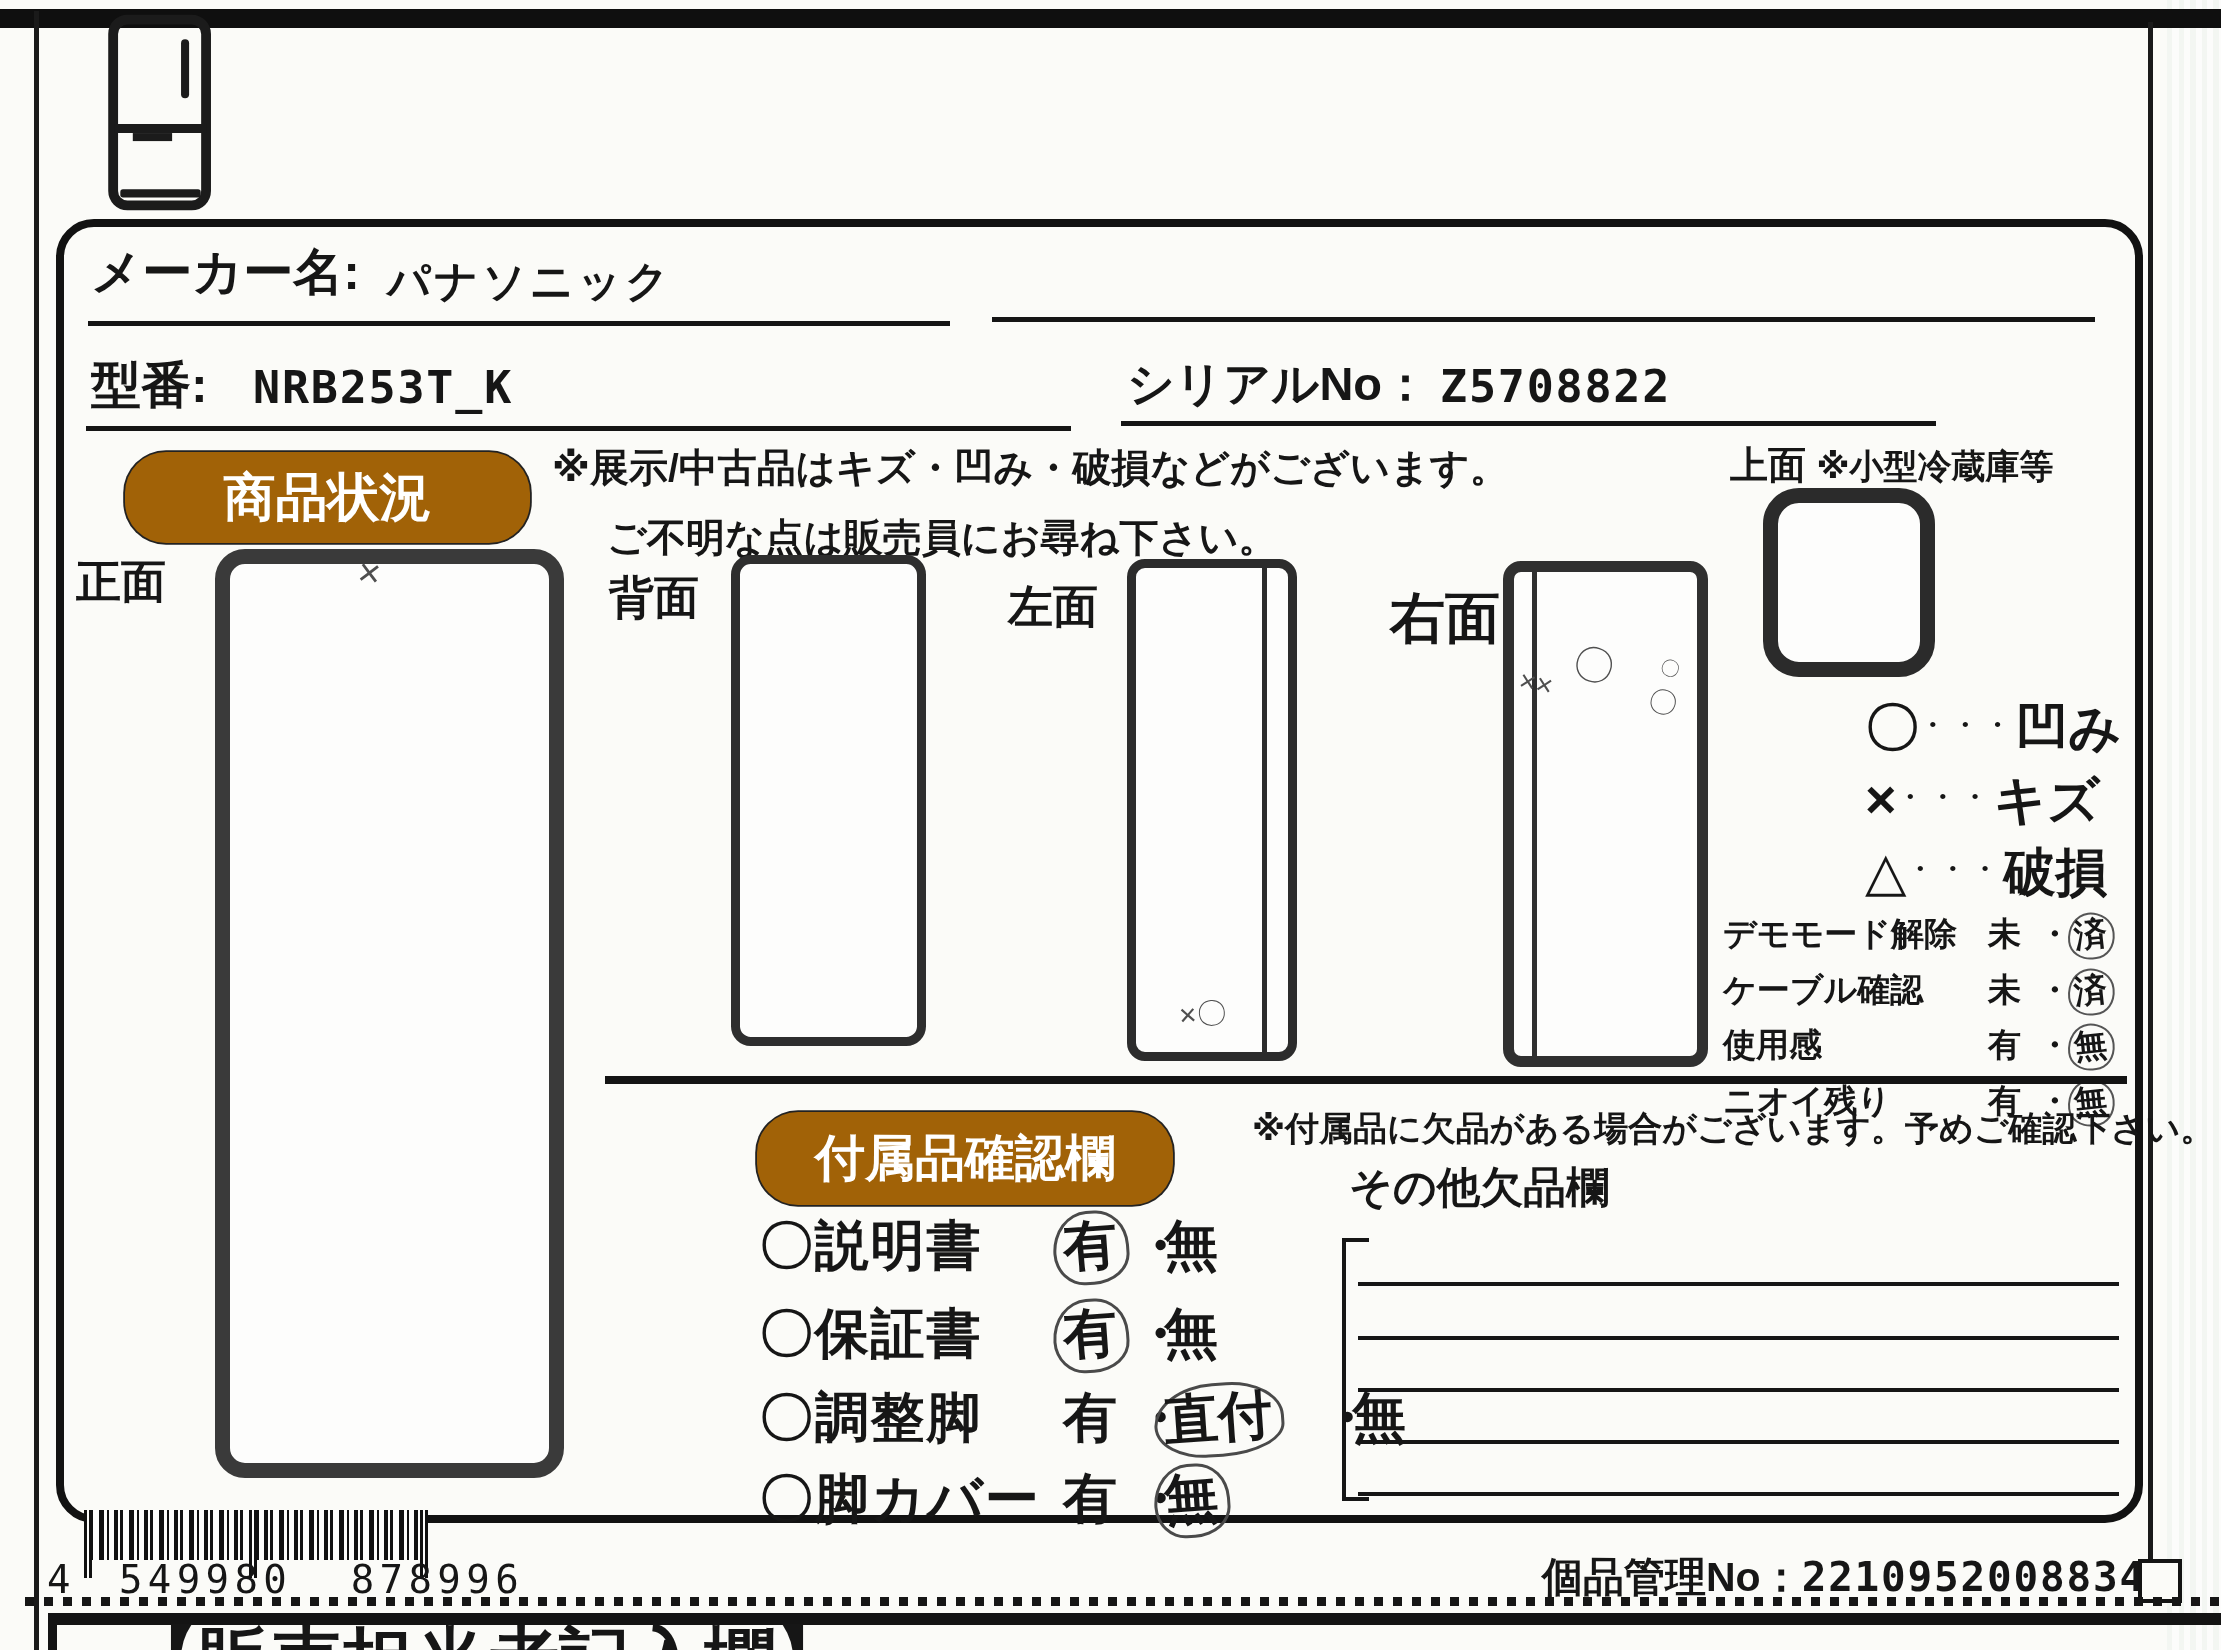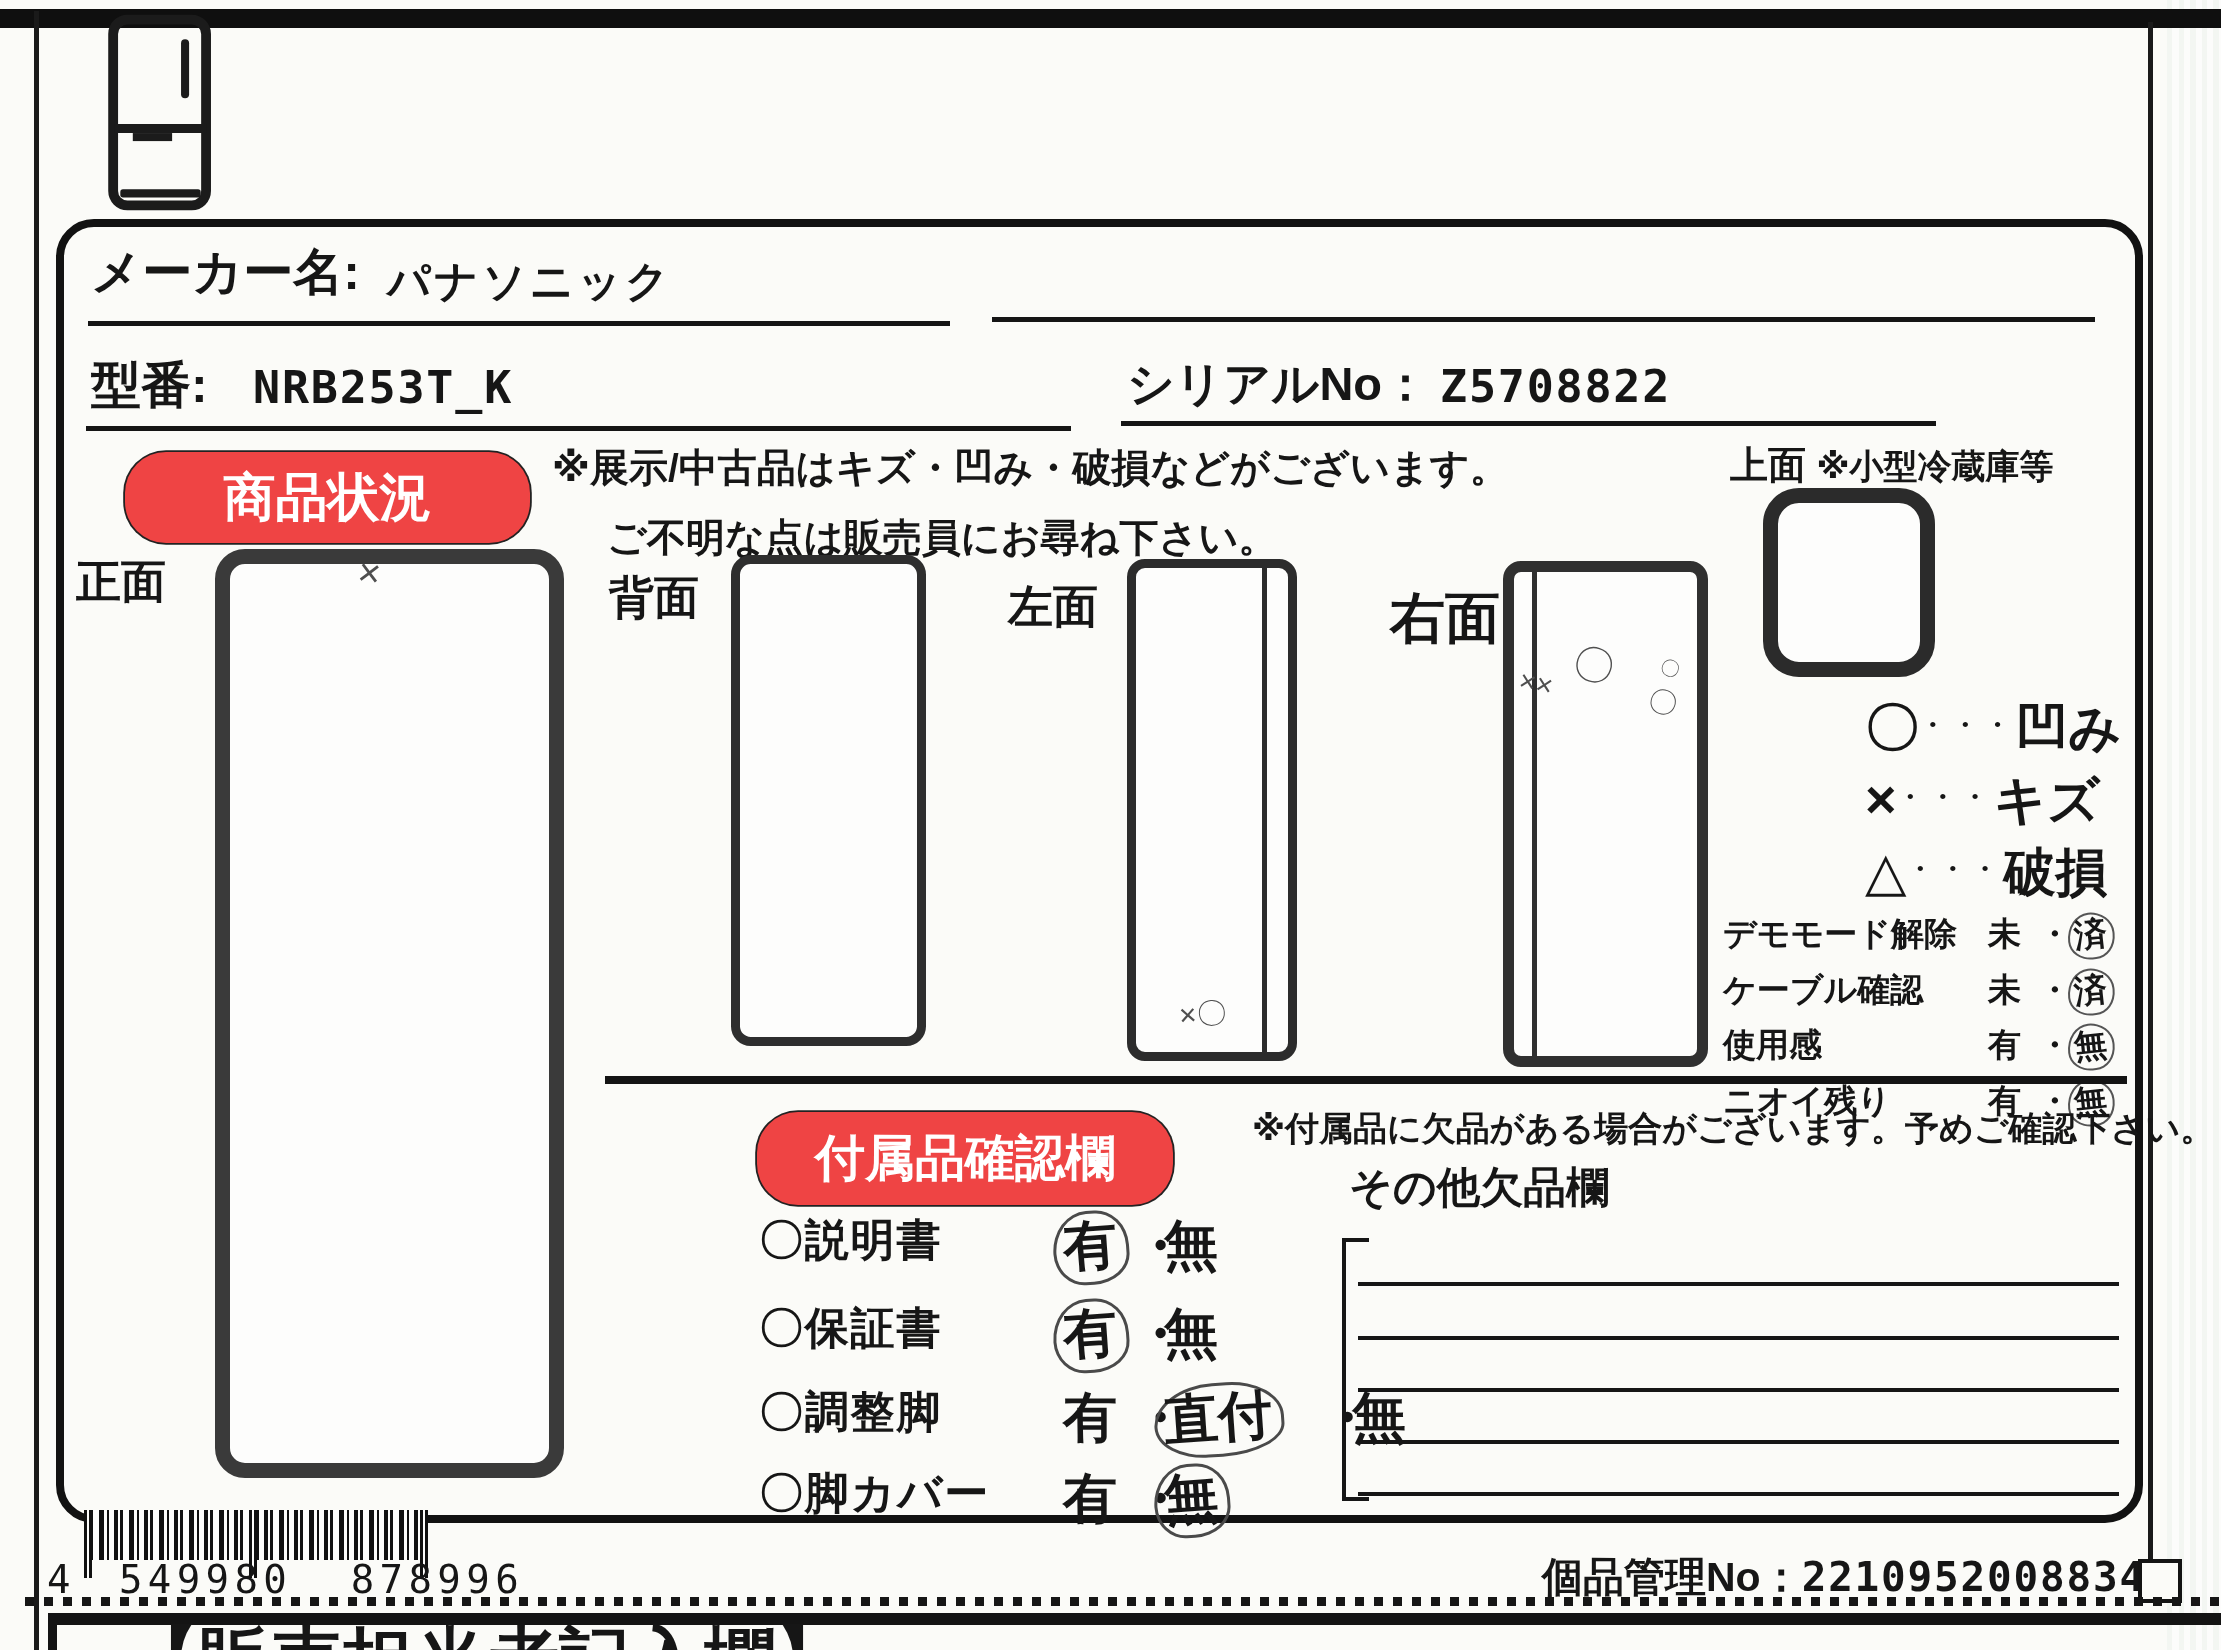--- a/index.html
+++ b/index.html
@@ -19,35 +19,35 @@
   #left-edge{left:34px;top:10.7px;width:5.4px;height:1640px;background:#1a1a1a;}
   #top-bar{left:0;top:9px;width:2221px;height:19px;background:#0f0f0f;}
   #scan-strip{left:2167px;top:0;width:54px;height:1651px;
     background:repeating-linear-gradient(90deg,#f3f6f2 0 5.4px,#fcfcfb 5.4px 11.6px);}
   
   #page-title{left:260px;top:34px;width:1854px;text-align:center;font-size:128px;font-weight:900;letter-spacing:0.9px;}
   
   .field-label{font-weight:900;}
   .hline{background:#151515;height:4.5px;}
   
-  .badge{background:#ef4444;color:#fff;border-radius:41px;text-align:center;font-weight:900;
+  .badge{background:#a16207;color:#fff;border-radius:41px;text-align:center;font-weight:900;
     box-shadow:0 0 0 1.8px #222;}
   
   .view-rect{border-radius:23px;background:#fdfdfc;}
   .hand-mark{position:absolute;color:#4f4f4f;font-weight:400;white-space:nowrap;}
   
   .legend-sym{font-size:54px;font-weight:700;}
   .legend-dots{font-size:27px;font-weight:900;letter-spacing:5.4px;vertical-align:12.5px;}
   .legend-label{font-size:52px;font-weight:700;}
   .chk-label{font-size:33px;font-weight:700;}
   .chk-opt{font-size:33px;font-weight:700;}
   .chk-row .circled{display:inline-block;border:2.7px solid #555;border-radius:50% 54% 46% 50%/60% 48% 52% 44%;
     padding:2.7px 5.4px 7.2px 4.5px;transform:translate(-6.3px,-4.5px) rotate(-6deg);}
   
-  .acc-label{font-size:44px;font-weight:700;letter-spacing:1.8px;}
+  .acc-label{font-size:54px;font-weight:700;letter-spacing:1.8px;}
   .acc-opt{font-size:54px;font-weight:700;}
   .acc-row .circled{display:inline-block;border:3.6px solid #4a4a4a;border-radius:52% 48% 55% 45%/62% 55% 45% 50%;
     padding:3.6px 9px 10.7px 7.2px;transform:translate(-9.9px,-7.2px) rotate(-4deg);}
   .rule{background:#161616;height:3.6px;}
   
   #barcode-bars{left:84px;top:1510px;width:344px;height:50px;
     background:repeating-linear-gradient(90deg,#111 0 3.6px,#fdfdfc 3.6px 6.3px,#111 6.3px 9px,#fdfdfc 9px 15px,#111 15px 19.7px,#fdfdfc 19.7px 23px,#111 23px 25px,#fdfdfc 25px 30px);}
   .guard{top:1510px;width:8px;height:68px;
     background:linear-gradient(90deg,#111 0 2.7px,#fdfdfc 2.7px 5.4px,#111 5.4px 8px);}
   #perforation{left:25px;top:1597px;width:2196px;height:9px;

